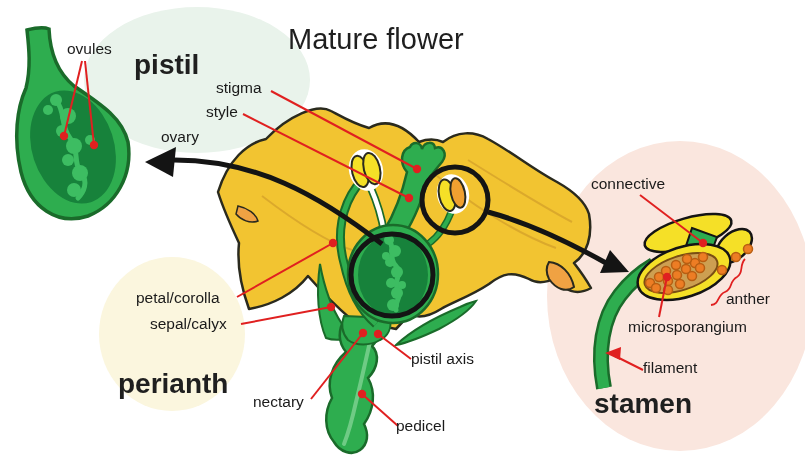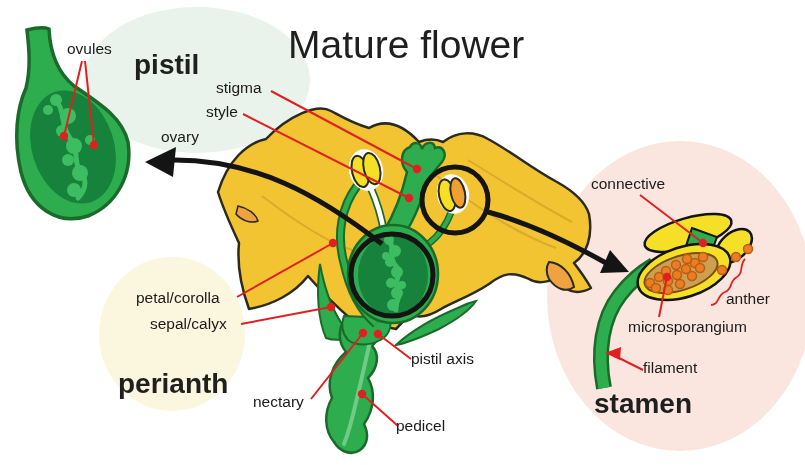--- a/index.html
+++ b/index.html
@@ -6,21 +6,21 @@
   .stage{
     position:relative;width:805px;height:465px;background:#ffffff;overflow:hidden;
     font-family:"Liberation Sans","DejaVu Sans",sans-serif;
   }
   .stage svg{position:absolute;left:0;top:0;}
   .lbl{
     position:absolute;color:#1a1a1a;font-size:15.5px;line-height:1.1;
     white-space:nowrap;user-select:none;
   }
   .lbl-big{font-size:28px;color:#1f1f1f;font-weight:bold;}
-  .lbl-title{font-size:39px;color:#1f1f1f;}
+  .lbl-title{font-size:29px;color:#1f1f1f;}
 </style>
 </head>
 <body>
 
 <div class="stage">
 
   <svg width="805" height="465" viewBox="0 0 805 465">
 
     <ellipse cx="197" cy="80" rx="113" ry="73" fill="#E9F3EB"></ellipse>
     <ellipse cx="172" cy="334" rx="73" ry="77" fill="#FBF6DE"></ellipse>

